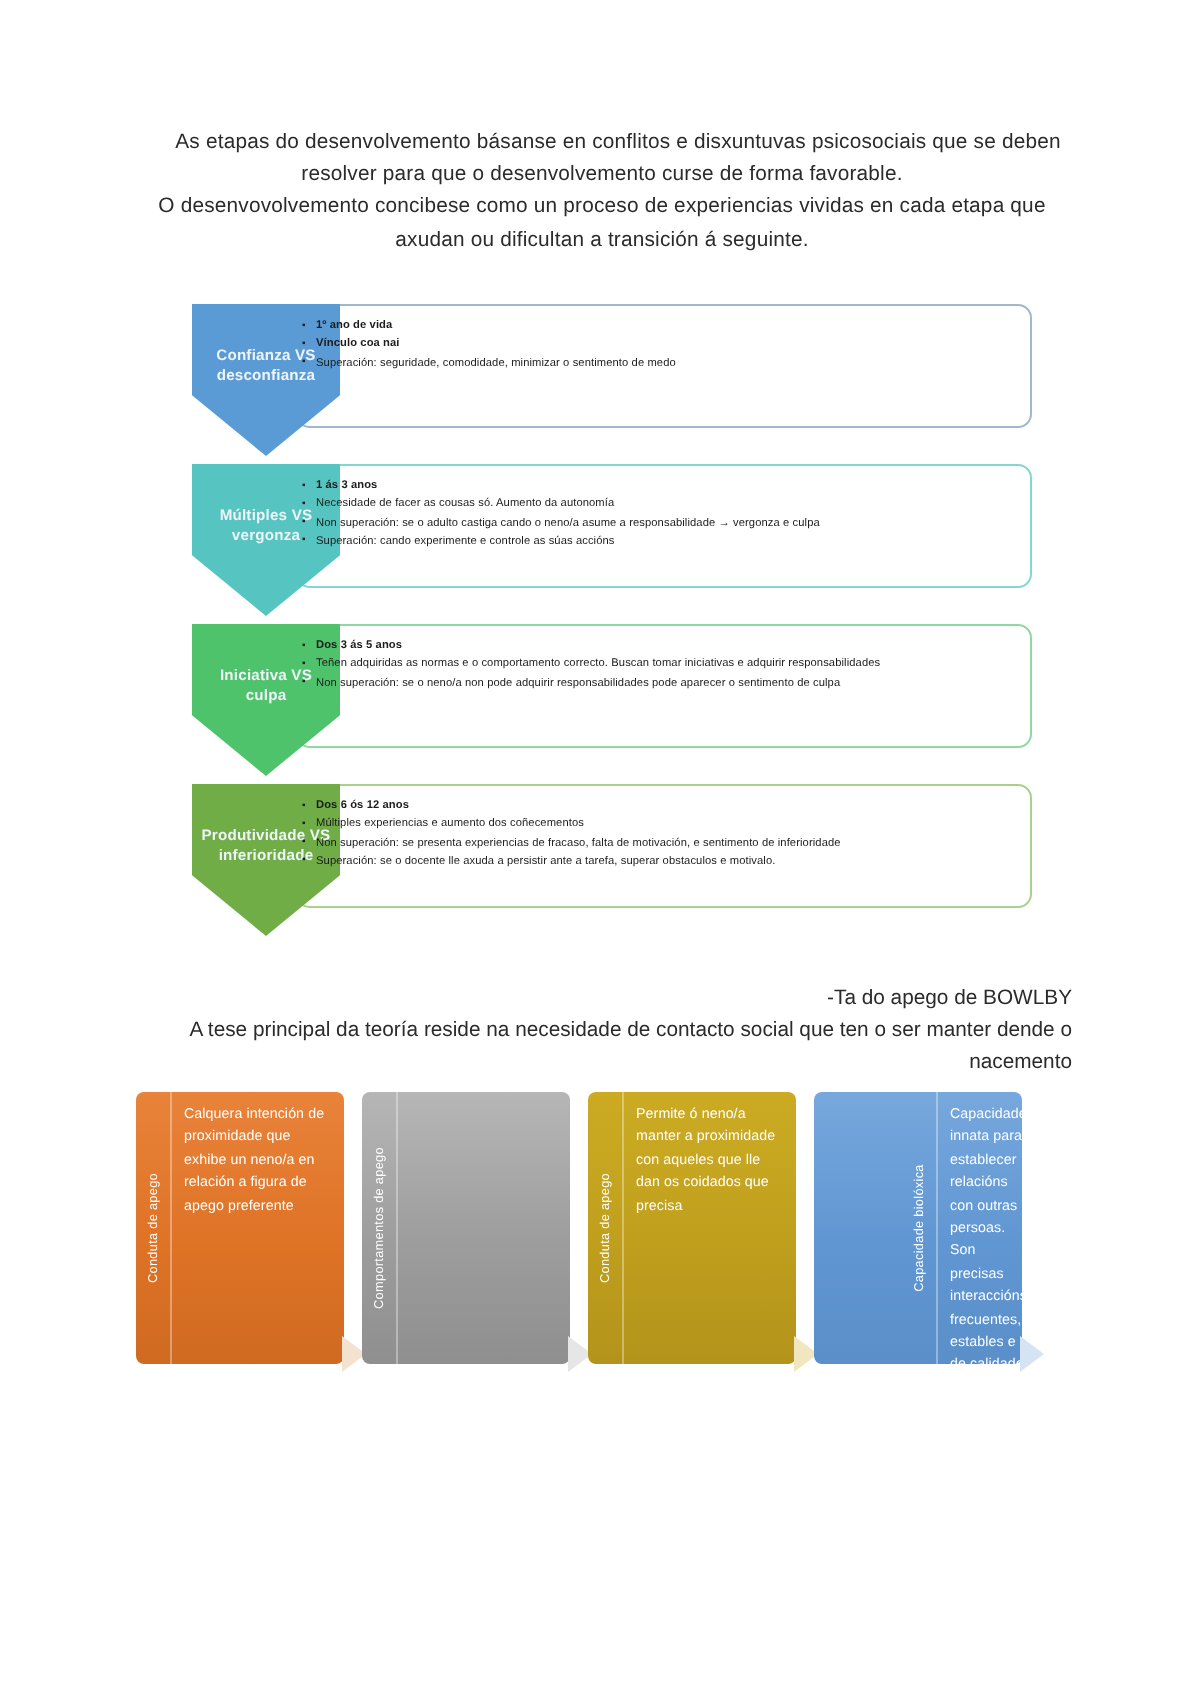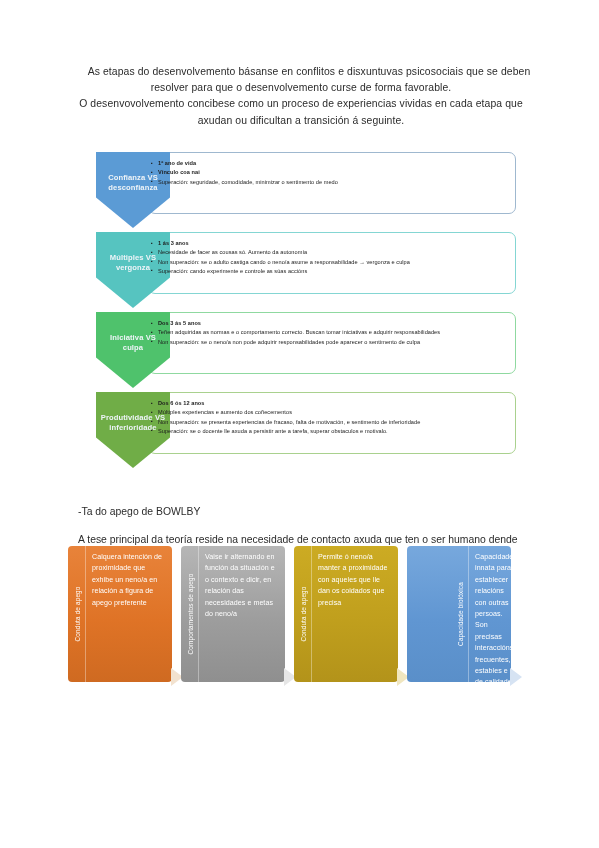--- a/index.html
+++ b/index.html
@@ -116,21 +116,21 @@
   
   .bowlby-prose {
     position: absolute;
     left: 66px;
     top: 492px;
     width: 470px;
     font-size: 10.4px;
     line-height: 16.2px;
     color: #2b2b2b;
   }
-  .bowlby-prose p { margin: 12px; }
+  .bowlby-prose p { margin: 0; text-align: right; }
 
   
   .cards {
     position: absolute;
     left: 68px;
     top: 546px;
     width: 448px;
     height: 118px;
   }
   .card {
@@ -250,38 +250,37 @@
         <li>Múltiples experiencias e aumento dos coñecementos</li>
         <li>Non superación: se presenta experiencias de fracaso, falta de motivación, e sentimento de inferioridade</li>
         <li>Superación: se o docente lle axuda a persistir ante a tarefa, superar obstaculos e motivalo.</li>
       </ul>
     </div>
 
   </div>
 
   <div class="bowlby-prose">
     <p>-Ta do apego de BOWLBY</p>
-    <p>A tese principal da teoría reside na necesidade de contacto axuda que ten o ser humano dende o nacemento</p>
+    <p>A tese principal da teoría reside na necesidade de contacto social que ten o ser manter dende o nacemento</p>
   </div>
 
   <div class="cards">
 
     <div class="card card-1">
       <div class="card-tab">
         <span class="card-tab-text">Conduta de apego</span>
       </div>
       <div class="card-body">Calquera intención de proximidade que exhibe un neno/a en relación a figura de apego preferente</div>
       <span class="card-arrow a1"></span>
     </div>
 
     <div class="card card-2">
       <div class="card-tab">
         <span class="card-tab-text">Comportamentos de apego</span>
       </div>
-      <div class="card-body">Vaise ir alternando en función da situación e o contexto e dicir, en relación das necesidades e metas do neno/a</div>
       <span class="card-arrow a2"></span>
     </div>
 
     <div class="card card-3">
       <div class="card-tab">
         <span class="card-tab-text">Conduta de apego</span>
       </div>
       <div class="card-body">Permite ó neno/a manter a proximidade con aqueles que lle dan os coidados que precisa</div>
       <span class="card-arrow a3"></span>
     </div>

